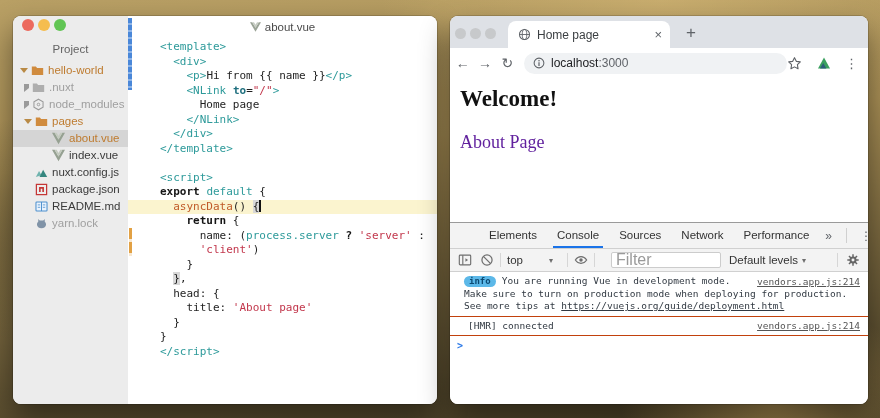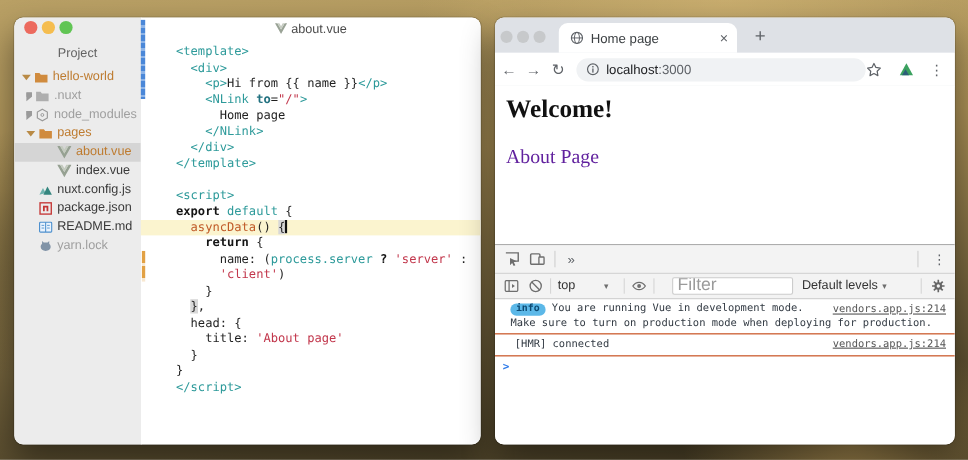--- a/index.html
+++ b/index.html
@@ -302,20 +302,27 @@
     <div class="dt-tabs">
       <svg class="dt-ic" viewBox="0 0 16 16">
         <path d="M2 2h12v8H9.5" fill="none" stroke="#6e6e6e" stroke-width="1.4"></path>
         <path d="M6 7l6.5 3.2-2.8.9 1.5 2.9-1.6.8-1.5-2.9-2.1 2z" fill="#6e6e6e"></path>
       </svg>
       <svg class="dt-ic" viewBox="0 0 16 16">
         <rect x="1.5" y="3" width="9" height="10" rx="1" fill="none" stroke="#6e6e6e" stroke-width="1.4"></rect>
         <rect x="9.5" y="6" width="5" height="7" rx="0.8" fill="#f3f3f3" stroke="#6e6e6e" stroke-width="1.3"></rect>
       </svg>
       <div class="dt-sep"></div>
+      <div id="dt-tabs" style="display:flex;">
+          <span class="dt-tab">Elements</span>
+          <span class="dt-tab active">Console</span>
+          <span class="dt-tab">Sources</span>
+          <span class="dt-tab">Network</span>
+          <span class="dt-tab">Performance</span>
+        </div>
       <div class="dt-more">»</div>
       <div class="dt-right">
         <div class="dt-sep"></div>
         <div class="dt-kebab">⋮</div>
 
       </div>
     </div>
     <div class="con-toolbar">
       <svg class="ct-ic" viewBox="0 0 16 16">
         <rect x="1.5" y="2.5" width="13" height="11" rx="1" fill="none" stroke="#6e6e6e" stroke-width="1.3"></rect>
@@ -353,20 +360,21 @@
           </g>
           <circle cx="8" cy="8" r="4" fill="#666"></circle>
             <circle cx="8" cy="8" r="1.7" fill="#f3f3f3"></circle>
         </svg>
       </div>
     </div>
     <div class="con-messages">
       <div class="msg">
         <div class="mline"><span class="badge">info</span><span>You are running Vue in development mode.</span></div>
         <div class="mline">Make sure to turn on production mode when deploying for production.</div>
+        <div class="mline"><span>See more tips at </span><span class="dep-link">https://vuejs.org/guide/deployment.html</span></div>
         <span class="src-link">vendors.app.js:214</span>
       </div>
       <div class="msg msg2">
         <div class="mline">[HMR] connected</div>
         <span class="src-link">vendors.app.js:214</span>
       </div>
       <div class="prompt-row">
         <span class="prompt">&gt;</span>
       </div>
     </div>

